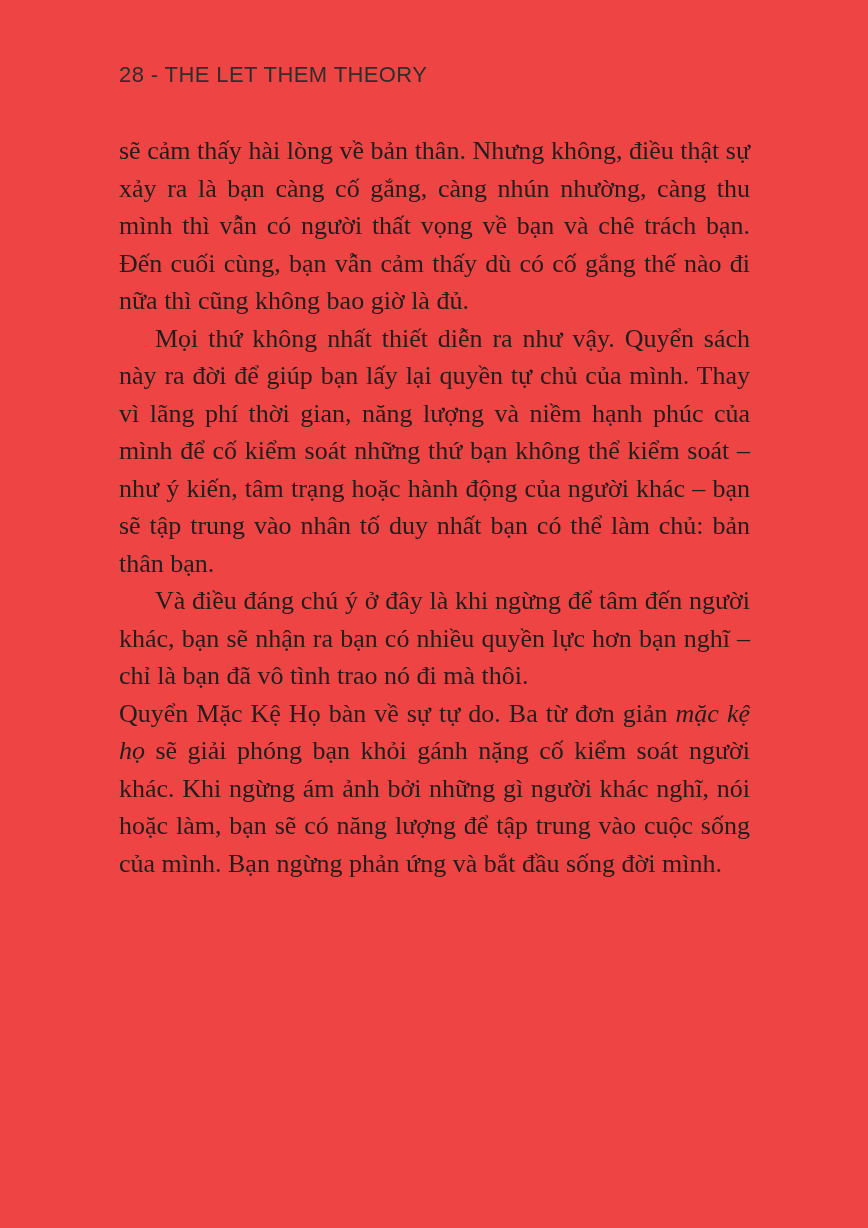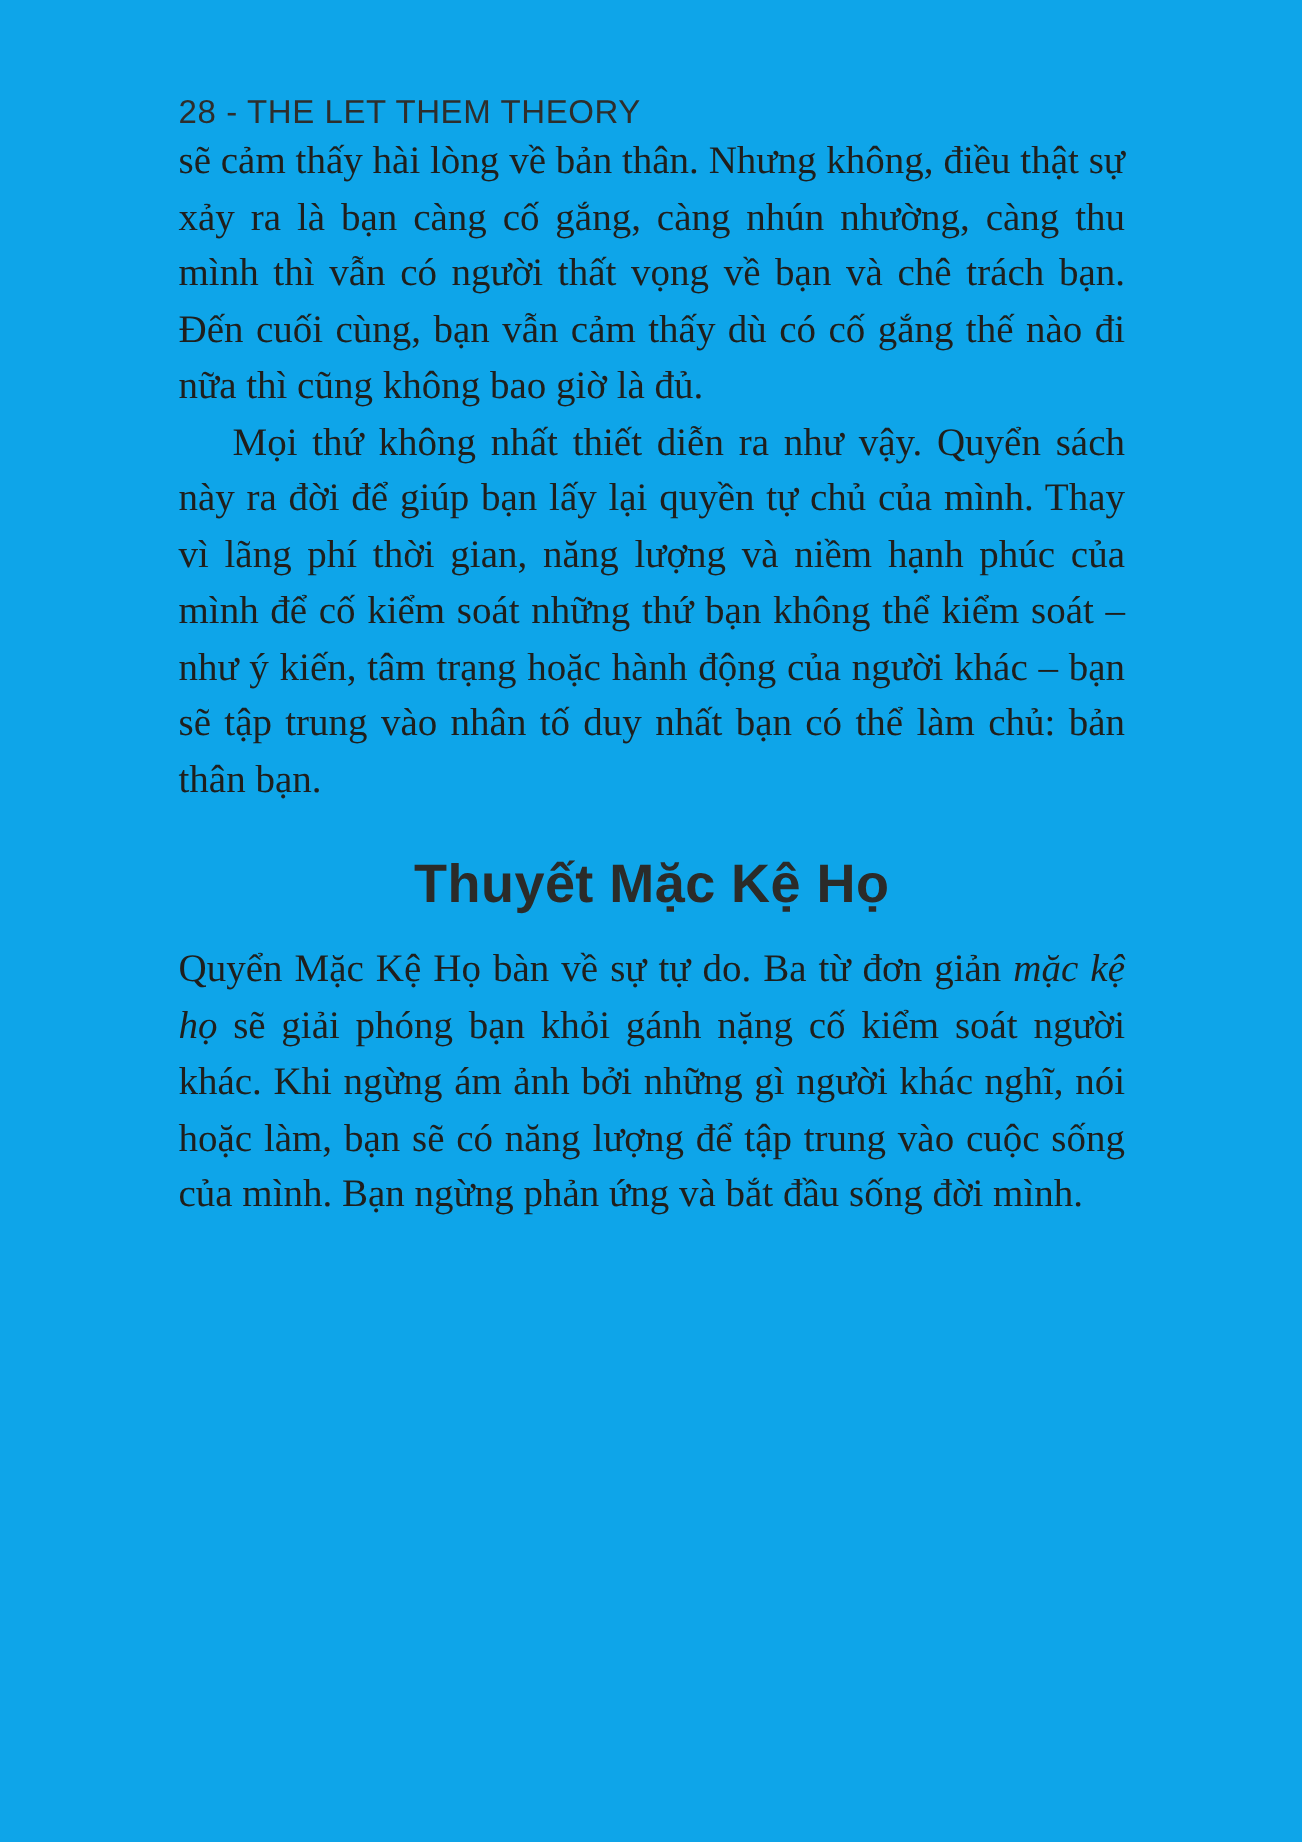--- a/index.html
+++ b/index.html
@@ -4,34 +4,35 @@
 <style>
   html, body {
     margin: 0;
     padding: 0;
     background: #ffffff;
   }
   .page {
     position: relative;
     width: 868px;
     height: 1228px;
-    background: #0ea5e9;
+    background: #ef4444;
     box-sizing: border-box;
     padding: 62px 118px 0 119px;
     overflow: hidden;
   }
   .running-header {
     font-family: "Liberation Sans", sans-serif;
     font-size: 22px;
     font-weight: 500;
     letter-spacing: 0.4px;
     color: #2e2e2c;
     line-height: 26px;
   }
   .body-text {
+    margin-top: 44px;
     font-family: "Liberation Serif", serif;
     font-size: 26px;
     line-height: 37.5px;
     color: #1f1f1d;
     text-align: justify;
   }
   .para {
     margin: 0;
     padding: 0;
   }
@@ -58,16 +59,16 @@
 
 <div class="page">
   <header class="running-header">
     <span>28 - THE LET THEM THEORY</span>
   </header>
 
   <main class="body-text">
 
   <p class="para"><span>sẽ cảm thấy hài lòng về bản thân. Nhưng không, điều thật sự xảy ra là bạn càng cố gắng, càng nhún nhường, càng thu mình thì vẫn có người thất vọng về bạn và chê trách bạn. Đến cuối cùng, bạn vẫn cảm thấy dù có cố gắng thế nào đi nữa thì cũng không bao giờ là đủ.</span></p>
       <p class="para indent"><span>Mọi thứ không nhất thiết diễn ra như vậy. Quyển sách này ra đời để giúp bạn lấy lại quyền tự chủ của mình. Thay vì lãng phí thời gian, năng lượng và niềm hạnh phúc của mình để cố kiểm soát những thứ bạn không thể kiểm soát – như ý kiến, tâm trạng hoặc hành động của người khác – bạn sẽ tập trung vào nhân tố duy nhất bạn có thể làm chủ: bản thân bạn.</span></p>
-      <h2 class="section-heading">Thuyết Mặc Kệ Họ</h2>
+      <p class="para indent"><span>Và điều đáng chú ý ở đây là khi ngừng để tâm đến người khác, bạn sẽ nhận ra bạn có nhiều quyền lực hơn bạn nghĩ – chỉ là bạn đã vô tình trao nó đi mà thôi.</span></p>
       <p class="para"><span>Quyển Mặc Kệ Họ bàn về sự tự do. Ba từ đơn giản </span><em>mặc kệ họ</em><span> sẽ giải phóng bạn khỏi gánh nặng cố kiểm soát người khác. Khi ngừng ám ảnh bởi những gì người khác nghĩ, nói hoặc làm, bạn sẽ có năng lượng để tập trung vào cuộc sống của mình. Bạn ngừng phản ứng và bắt đầu sống đời mình.</span></p>
     </main>
 </div>
 
 </body></html>

